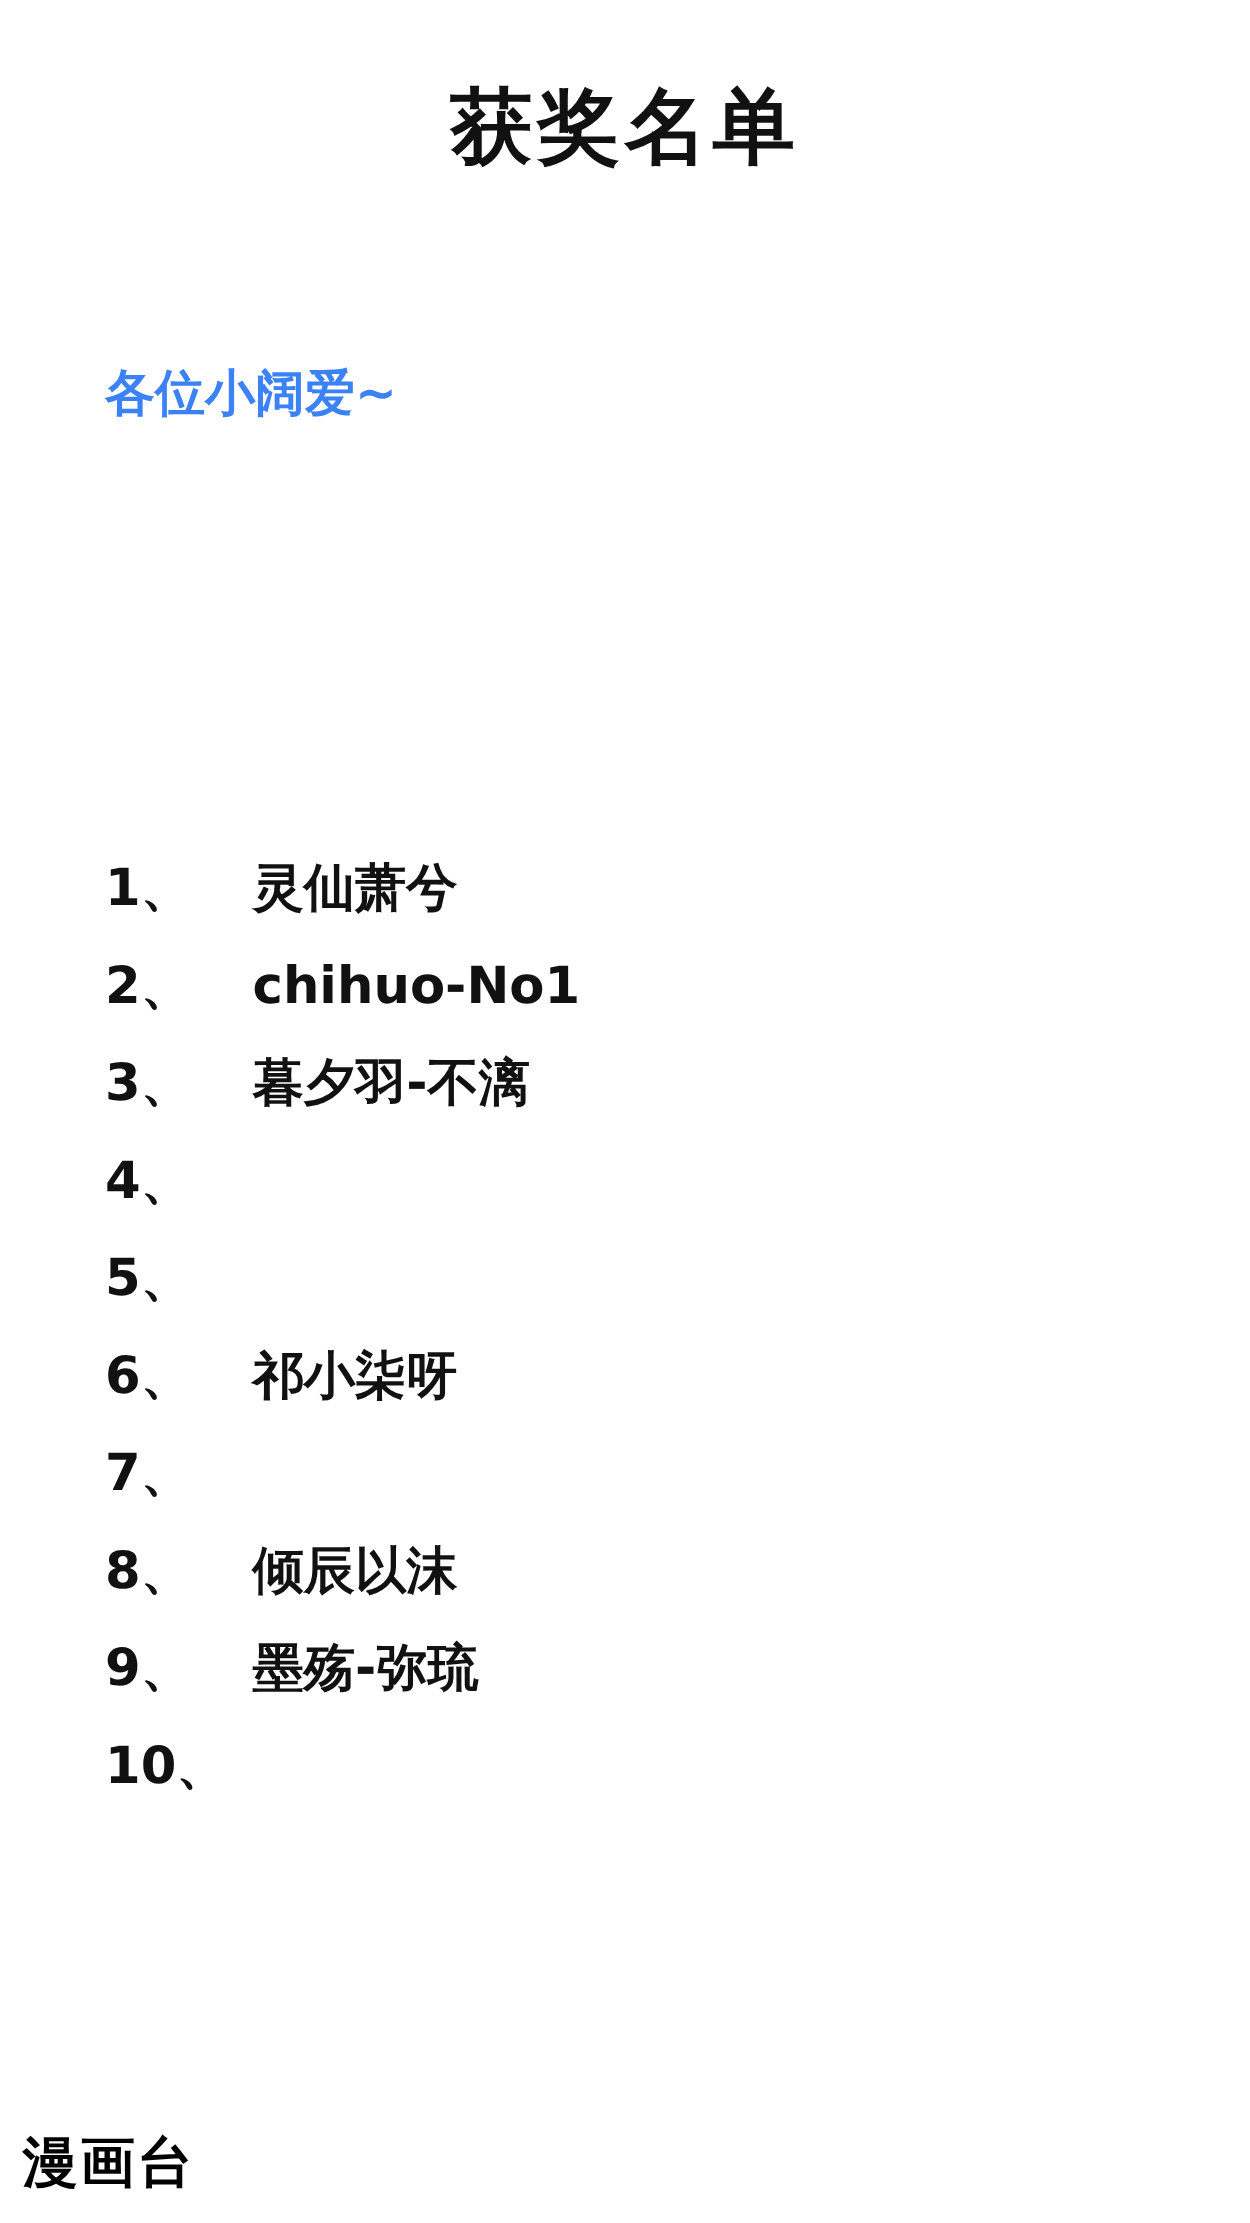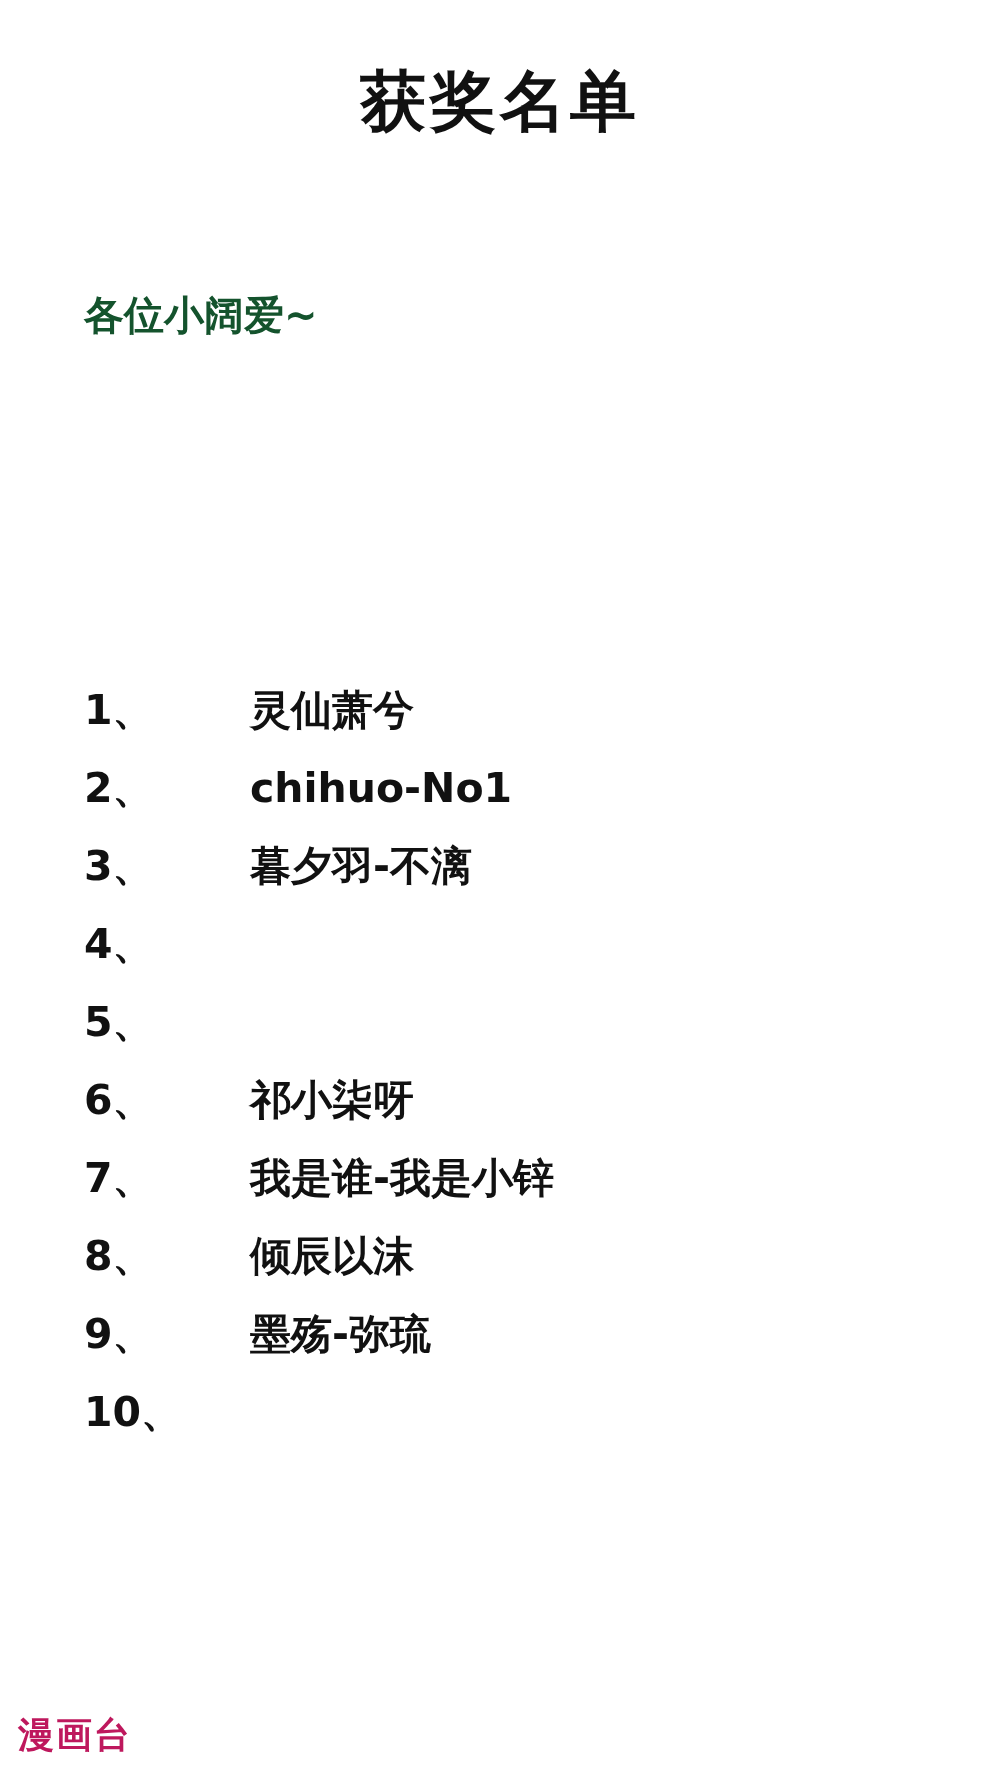--- a/index.html
+++ b/index.html
@@ -33,21 +33,21 @@
     line-height: 1.2;
     color: #111111;
   }
   .greeting {
     position: absolute;
     top: 285px;
     left: 84px;
     font-size: 40px;
     font-weight: 700;
     line-height: 1.5;
-    color: #14532d;
+    color: #3b82f6;
   }
   .intro {
     position: absolute;
     top: 448px;
     left: 84px;
     width: 740px;
     font-size: 41px;
     font-weight: 700;
     line-height: 1.95;
     color: #111111;
@@ -70,29 +70,28 @@
     height: 78px;
     color: #111111;
     white-space: nowrap;
   }
   .winner-index {
     display: inline-block;
     min-width: 118px;
   }
   .winner-name {
     display: inline-block;
-    margin-left: 48px;
   }
   .watermark {
     position: absolute;
     left: 18px;
     bottom: 18px;
-    font-size: 36px;
+    font-size: 44px;
     font-weight: 700;
-    color: #be185d;
+    color: #000000;
     letter-spacing: 2px;
     user-select: none;
   }
 </style>
 </head>
 <body>
 
 <div class="page">
 
   <div class="title">获奖名单</div>
@@ -118,21 +117,20 @@
     </li>
     <li class="winner-row">
       <span class="winner-index">5、</span>
     </li>
     <li class="winner-row">
       <span class="winner-index">6、</span>
       <span class="winner-name">祁小柒呀</span>
     </li>
     <li class="winner-row">
       <span class="winner-index">7、</span>
-      <span class="winner-name">我是谁-我是小锌</span>
     </li>
     <li class="winner-row">
       <span class="winner-index">8、</span>
       <span class="winner-name">倾辰以沫</span>
     </li>
     <li class="winner-row">
       <span class="winner-index">9、</span>
       <span class="winner-name">墨殇-弥琉</span>
     </li>
     <li class="winner-row">

